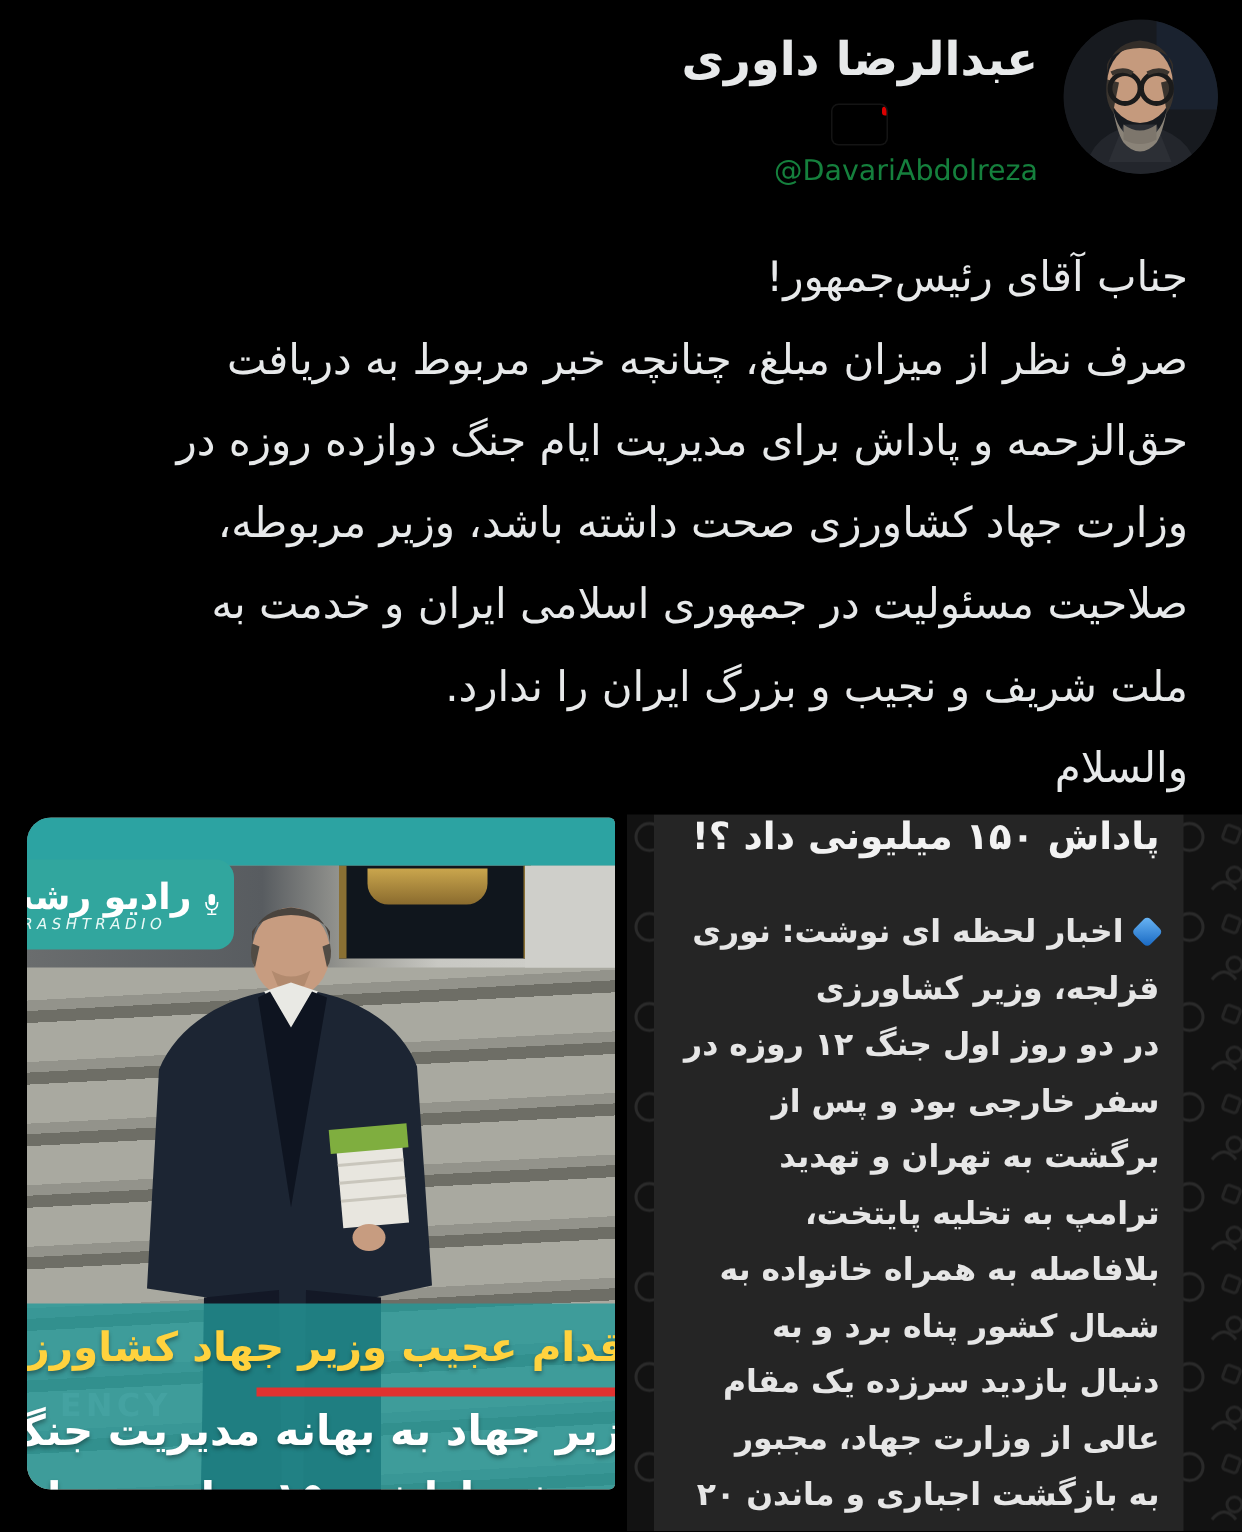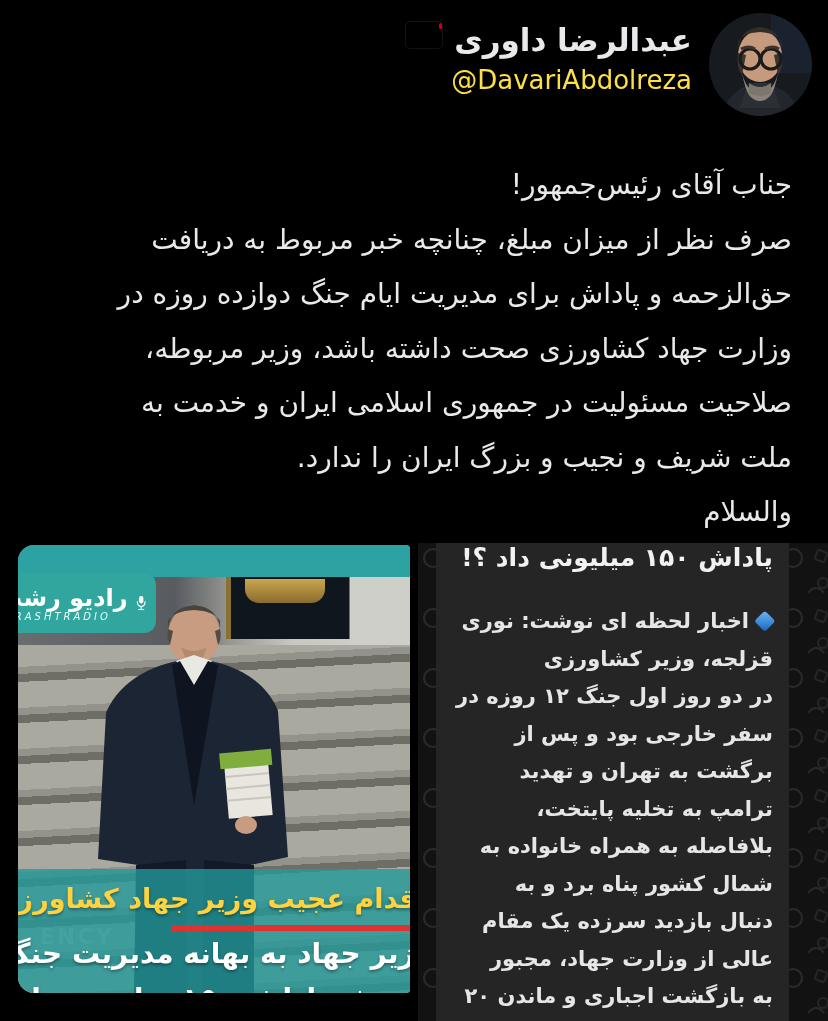--- a/index.html
+++ b/index.html
@@ -3,30 +3,30 @@
 <meta charset="utf-8">
 <style>
   html,body{margin:0;padding:0;background:#000;}
   .page{position:relative;width:828px;height:1021px;background:#000;overflow:hidden;
         font-family:"DejaVu Sans",sans-serif;}
 
   
   .avatar{position:absolute;top:13px;right:16px;width:103px;height:103px;border-radius:50%;
           overflow:hidden;background:#14161a;}
   .name-block{position:absolute;top:22px;right:136px;text-align:right;direction:rtl;}
-  .name-row{display:flex;gap:12px;direction:rtl;}
+  .name-row{display:flex;flex-direction:column;align-items:center;gap:12px;direction:rtl;}
   .display-name{color:#e7e9ea;font-size:31px;font-weight:bold;white-space:nowrap;}
   .flag{display:inline-block;width:36px;height:26px;border-radius:4px;overflow:hidden;
         box-shadow:0 0 0 1px rgba(255,255,255,.08);}
   .flag .g{height:9px;background:#239f40;}
   .flag .w{height:8px;background:#f7f7f7;position:relative;}
   .flag .w i{position:absolute;left:50%;top:1px;width:6px;height:6px;margin-left:-3px;
              background:#da0000;border-radius:2px;}
   .flag .r{height:9px;background:#da0000;}
-  .handle{margin-top:7px;color:#fde047;font-size:26px;direction:ltr;text-align:right;}
+  .handle{margin-top:7px;color:#15803d;font-size:19px;direction:ltr;text-align:right;}
 
   
   .tweet-text{position:absolute;top:158px;right:36px;left:24px;direction:rtl;text-align:right;
               color:#e7e9ea;font-size:28px;line-height:54.5px;white-space:pre-line;}
 
   
   .media{position:absolute;top:543px;left:18px;right:0;height:478px;}
   .media-left{position:absolute;left:0;top:2px;width:392px;height:448px;overflow:hidden;
               border-radius:16px 4px 4px 16px;background:#8f8f86;}
   .media-right{position:absolute;left:400px;top:0;width:410px;height:478px;overflow:hidden;

